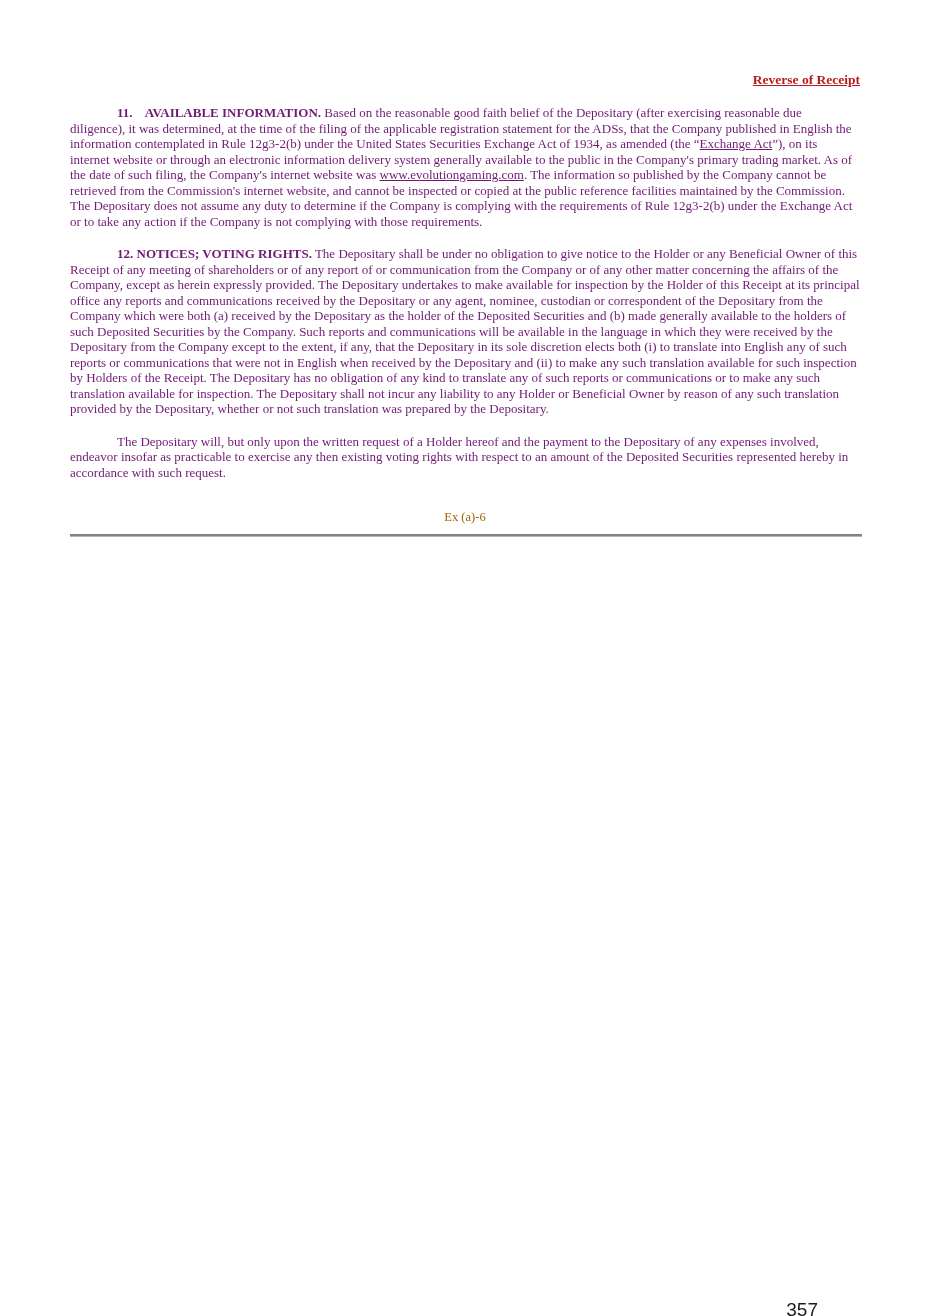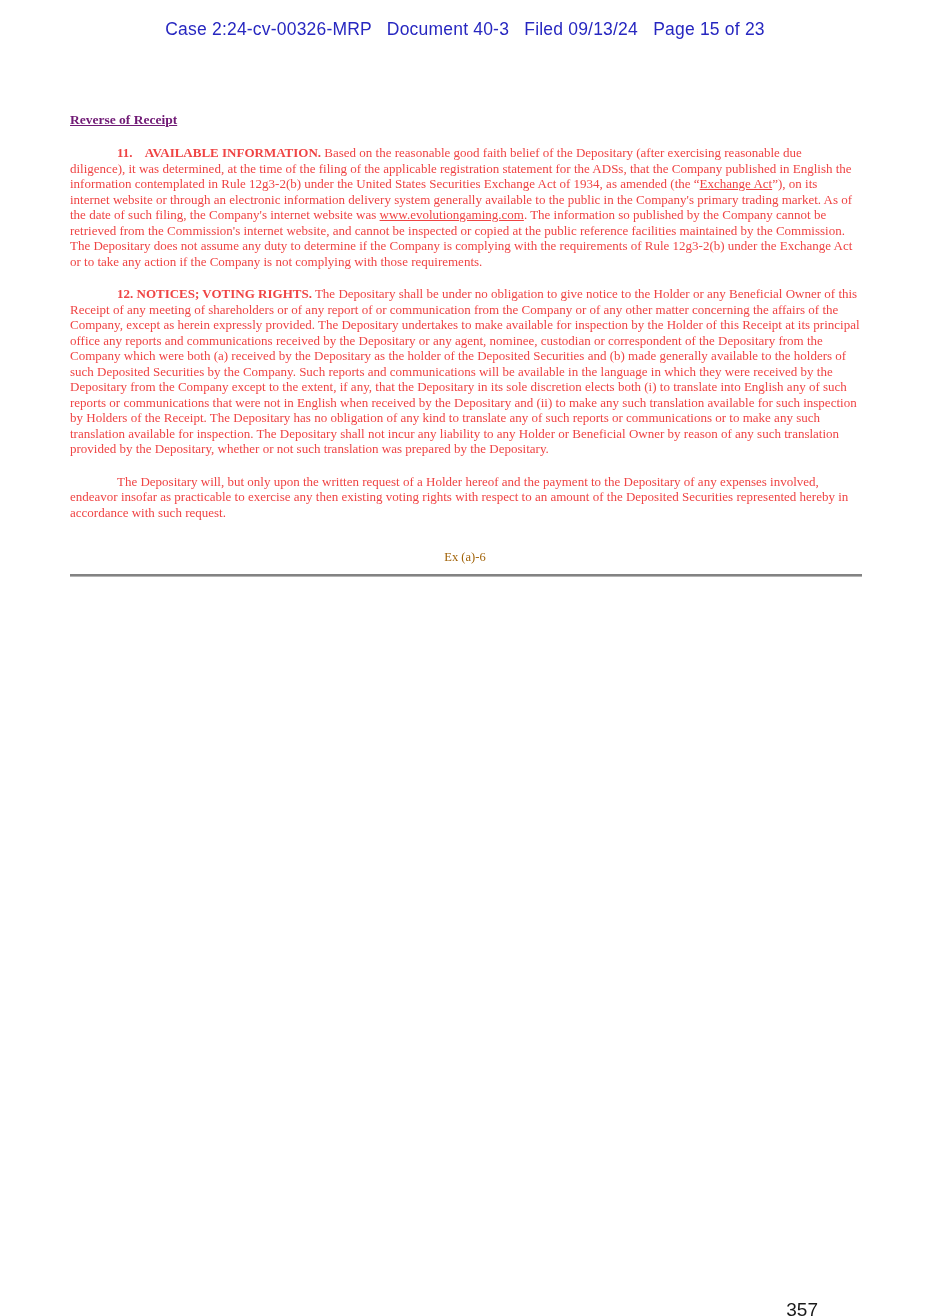--- a/index.html
+++ b/index.html
@@ -21,34 +21,34 @@
     color: #2727c0;
     white-space: pre;
     letter-spacing: 0.2px;
   }
   .content {
     margin: 0 70px;
     width: 790px;
   }
   .doc-title {
     margin-top: 72px;
-    text-align: left;
+    text-align: right;
     font-family: "Liberation Serif", serif;
     font-size: 13.5px;
     font-weight: bold;
     text-decoration: underline;
-    color: #701a75;
+    color: #b91c1c;
   }
   .para {
     margin-top: 17px;
     font-size: 13px;
     line-height: 15.5px;
     text-align: left;
     text-indent: 47px;
-    color: #ef4444;
+    color: #701a75;
   }
   .seg-bold {
     font-weight: bold;
     white-space: pre-wrap;
   }
   .seg-underline {
     text-decoration: underline;
   }
   .exhibit-label {
     margin-top: 30px;
@@ -71,21 +71,20 @@
     font-family: "Liberation Sans", sans-serif;
     font-size: 19px;
     color: #1a1a1a;
   }
 </style>
 </head>
 <body>
 
 <div class="page">
 
-  <div class="court-header">Case 2:24-cv-00326-MRP   Document 40-3   Filed 09/13/24   Page 15 of 23</div>
 
   <div class="content">
 
     <div class="doc-title">Reverse of Receipt</div>
 
     <p class="para"><span class="seg-bold">11.    AVAILABLE INFORMATION.</span><span> Based on the reasonable good faith belief of the Depositary (after exercising reasonable due diligence), it was determined, at the time of the filing of the applicable registration statement for the ADSs, that the Company published in English the information contemplated in Rule 12g3-2(b) under the United States Securities Exchange Act of 1934, as amended (the “</span><span class="seg-underline">Exchange Act</span><span>”), on its internet website or through an electronic information delivery system generally available to the public in the Company's primary trading market. As of the date of such filing, the Company's internet website was </span><span class="seg-underline">www.evolutiongaming.com</span><span>. The information so published by the Company cannot be retrieved from the Commission's internet website, and cannot be inspected or copied at the public reference facilities maintained by the Commission. The Depositary does not assume any duty to determine if the Company is complying with the requirements of Rule 12g3-2(b) under the Exchange Act or to take any action if the Company is not complying with those requirements.</span></p>
 
     <p class="para"><span class="seg-bold">12. NOTICES; VOTING RIGHTS.</span><span> The Depositary shall be under no obligation to give notice to the Holder or any Beneficial Owner of this Receipt of any meeting of shareholders or of any report of or communication from the Company or of any other matter concerning the affairs of the Company, except as herein expressly provided. The Depositary undertakes to make available for inspection by the Holder of this Receipt at its principal office any reports and communications received by the Depositary or any agent, nominee, custodian or correspondent of the Depositary from the Company which were both (a) received by the Depositary as the holder of the Deposited Securities and (b) made generally available to the holders of such Deposited Securities by the Company. Such reports and communications will be available in the language in which they were received by the Depositary from the Company except to the extent, if any, that the Depositary in its sole discretion elects both (i) to translate into English any of such reports or communications that were not in English when received by the Depositary and (ii) to make any such translation available for such inspection by Holders of the Receipt. The Depositary has no obligation of any kind to translate any of such reports or communications or to make any such translation available for inspection. The Depositary shall not incur any liability to any Holder or Beneficial Owner by reason of any such translation provided by the Depositary, whether or not such translation was prepared by the Depositary.</span></p>
 
     <p class="para"><span>The Depositary will, but only upon the written request of a Holder hereof and the payment to the Depositary of any expenses involved, endeavor insofar as practicable to exercise any then existing voting rights with respect to an amount of the Deposited Securities represented hereby in accordance with such request.</span></p>

